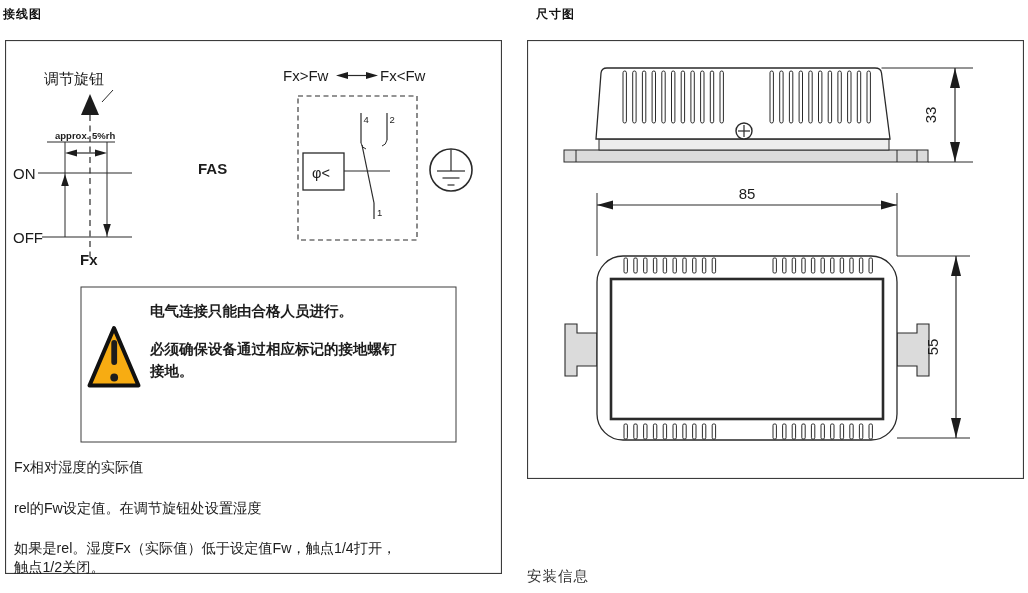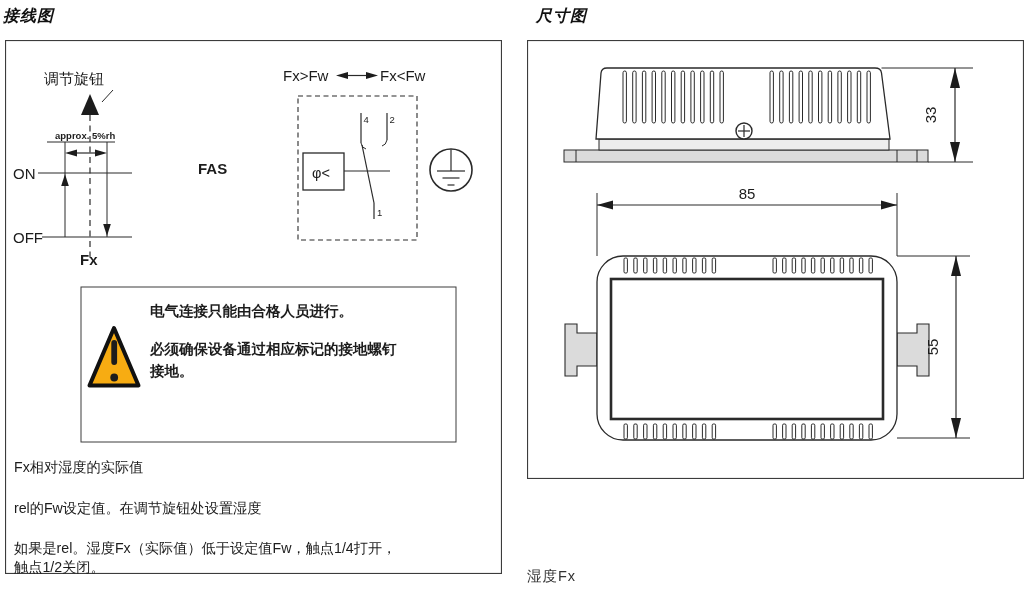--- a/index.html
+++ b/index.html
@@ -1,18 +1,18 @@
 <!DOCTYPE html>
 <html><head>
 <meta charset="utf-8">
 <style>
   html,body{margin:0;padding:0;background:#fff;}
   #page{position:relative;width:1028px;height:593px;background:#fff;overflow:hidden;
         font-family:"Liberation Sans","DejaVu Sans",sans-serif;color:#1c1c1c;}
-  .sec-title{position:absolute;font-size:16px;font-weight:bold;letter-spacing:1px;color:#111;font-style:italic;}
+  .sec-title{position:absolute;font-size:12px;font-weight:bold;letter-spacing:1px;color:#111;}
   #wiring-title{left:3px;top:6px;}
   #dim-title{left:536px;top:6px;}
   #install-footer{position:absolute;left:527px;top:567px;font-size:14.5px;color:#333;letter-spacing:1px;}
   svg{position:absolute;}
   #wiring-svg{left:5px;top:40px;}
   #dim-svg{left:527px;top:40px;}
   svg text{font-family:"Liberation Sans","DejaVu Sans",sans-serif;fill:#1c1c1c;}
   .t15{font-size:15px;}
   .t15b{font-size:15px;font-weight:bold;}
   .t95{font-size:9.5px;}
@@ -227,14 +227,14 @@
 
       <line x1="370" y1="216" x2="443" y2="216" class="ln1"></line>
       <line x1="370" y1="398" x2="443" y2="398" class="ln1"></line>
       <line x1="429" y1="216" x2="429" y2="398" class="ln"></line>
       <path d="M429,216 L424,236 L434,236 Z" class="fill"></path>
       <path d="M429,398 L424,378 L434,378 Z" class="fill"></path>
       <text x="411" y="307" class="t15" text-anchor="middle" transform="rotate(-90 411 307)">55</text>
     </g>
   </svg>
 
-  <div id="install-footer">湿度Fx</div>
+  <div id="install-footer">安装信息</div>
 </div>
 
 </body></html>

